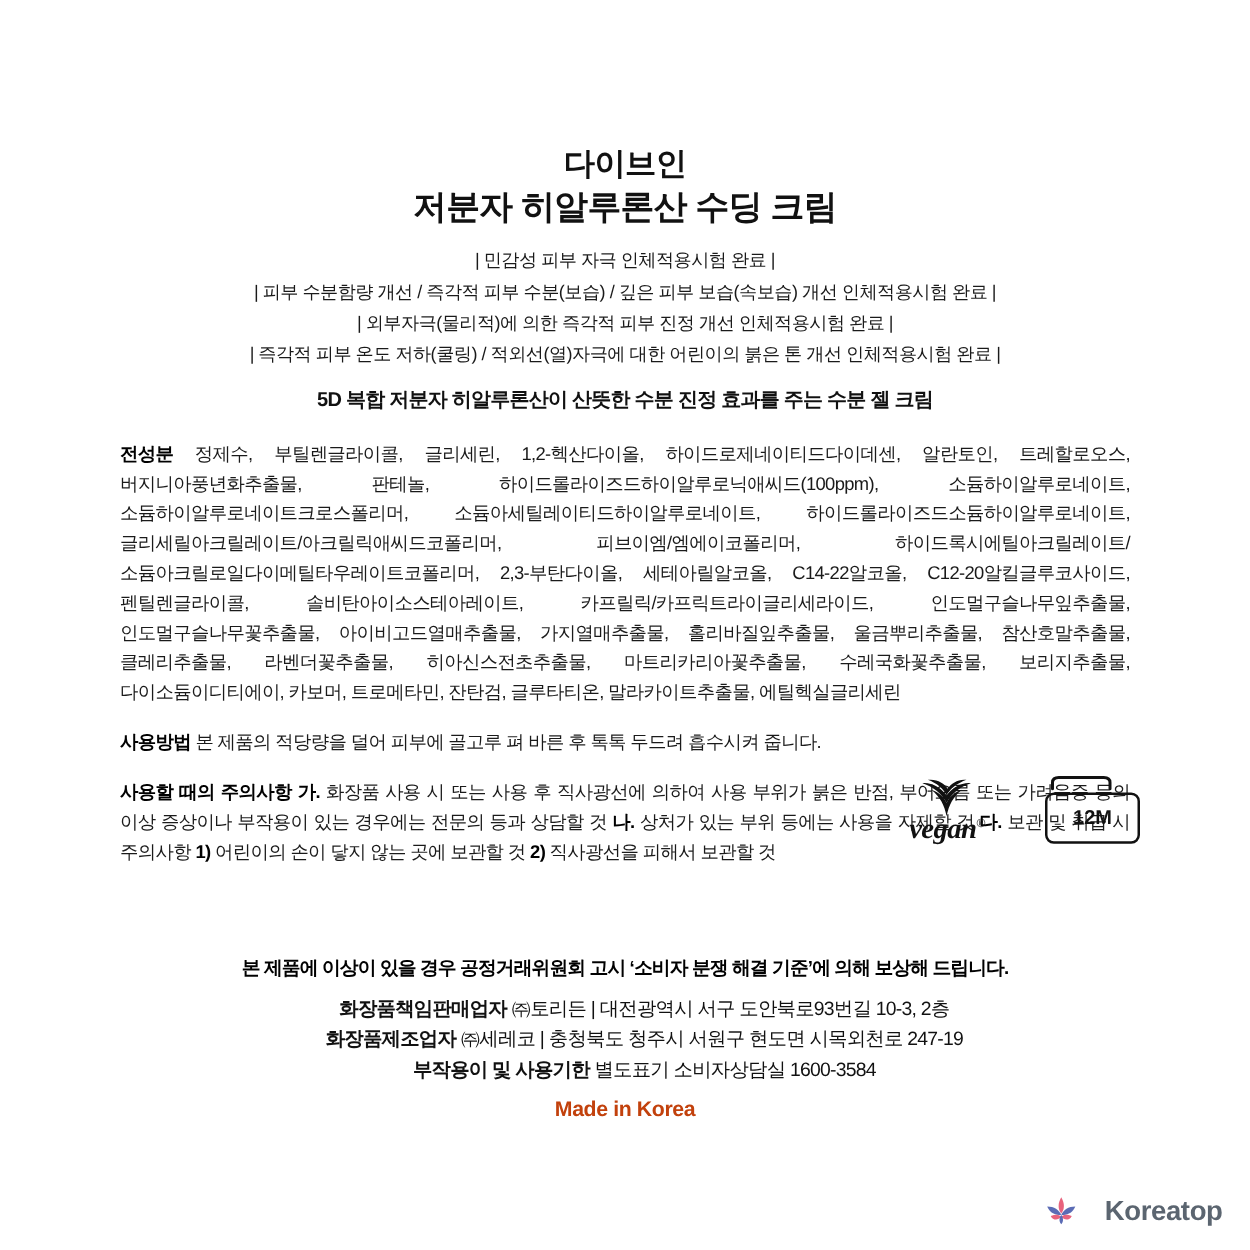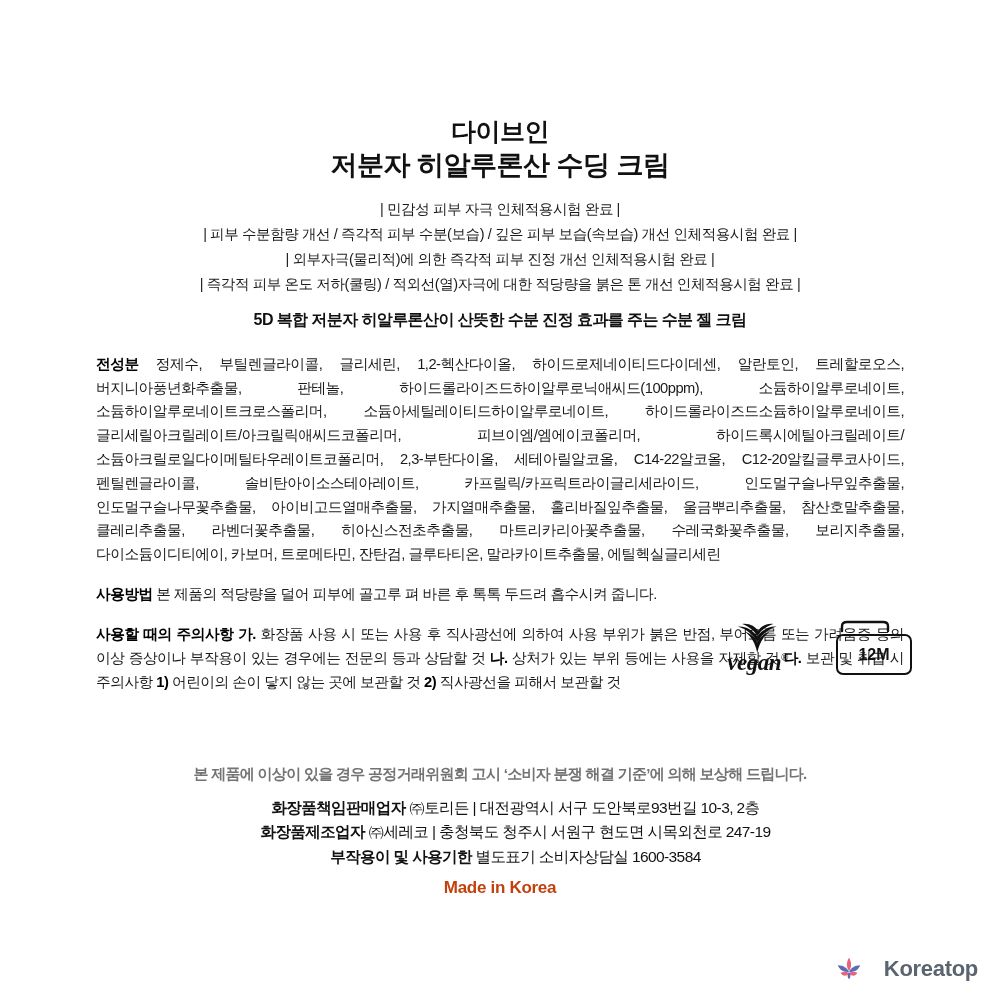--- a/index.html
+++ b/index.html
@@ -156,21 +156,21 @@
     position: absolute;
     left: 0;
     right: 0;
     top: 765px;
     text-align: center;
   }
   .footer-note {
     font-size: 15px;
     font-weight: bold;
     letter-spacing: -0.7px;
-    color: #737373;
+    color: #000000;
     margin-bottom: 12px;
   }
   .footer-line {
     font-size: 15.5px;
     line-height: 1.58;
     letter-spacing: -0.6px;
     color: #111;
     padding-left: 31px;
   }
   .footer-line .k {
@@ -211,21 +211,21 @@
 
   <div class="header">
     <div class="brand">다이브인</div>
     <div class="product-name">저분자 히알루론산 수딩 크림</div>
   </div>
 
   <div class="claims">
     <div class="claim">| 민감성 피부 자극 인체적용시험 완료 |</div>
     <div class="claim">| 피부 수분함량 개선 / 즉각적 피부 수분(보습) / 깊은 피부 보습(속보습) 개선 인체적용시험 완료 |</div>
     <div class="claim">| 외부자극(물리적)에 의한 즉각적 피부 진정 개선 인체적용시험 완료 |</div>
-    <div class="claim">| 즉각적 피부 온도 저하(쿨링) / 적외선(열)자극에 대한 적당량을 붉은 톤 개선 인체적용시험 완료 |</div>
+    <div class="claim">| 즉각적 피부 온도 저하(쿨링) / 적외선(열)자극에 대한 어린이의 붉은 톤 개선 인체적용시험 완료 |</div>
   </div>
 
   <div class="tagline">5D 복합 저분자 히알루론산이 산뜻한 수분 진정 효과를 주는 수분 젤 크림</div>
 
   <div class="content">
 
     <div class="para"><span class="lbl">전성분</span><span> 정제수, 부틸렌글라이콜, 글리세린, 1,2-헥산다이올, 하이드로제네이티드다이데센, 알란토인, 트레할로오스, 버지니아풍년화추출물, 판테놀, 하이드롤라이즈드하이알루로닉애씨드(100ppm), 소듐하이알루로네이트, 소듐하이알루로네이트크로스폴리머, 소듐아세틸레이티드하이알루로네이트, 하이드롤라이즈드소듐하이알루로네이트, 글리세릴아크릴레이트/아크릴릭애씨드코폴리머, 피브이엠/엠에이코폴리머, 하이드록시에틸아크릴레이트/소듐아크릴로일다이메틸타우레이트코폴리머, 2,3-부탄다이올, 세테아릴알코올, C14-22알코올, C12-20알킬글루코사이드, 펜틸렌글라이콜, 솔비탄아이소스테아레이트, 카프릴릭/카프릭트라이글리세라이드, 인도멀구슬나무잎추출물, 인도멀구슬나무꽃추출물, 아이비고드열매추출물, 가지열매추출물, 홀리바질잎추출물, 울금뿌리추출물, 참산호말추출물, 클레리추출물, 라벤더꽃추출물, 히아신스전초추출물, 마트리카리아꽃추출물, 수레국화꽃추출물, 보리지추출물, 다이소듐이디티에이, 카보머, 트로메타민, 잔탄검, 글루타티온, 말라카이트추출물, 에틸헥실글리세린</span></div>
 
     <div class="para"><span class="lbl">사용방법</span><span> 본 제품의 적당량을 덜어 피부에 골고루 펴 바른 후 톡톡 두드려 흡수시켜 줍니다.</span></div>
 

